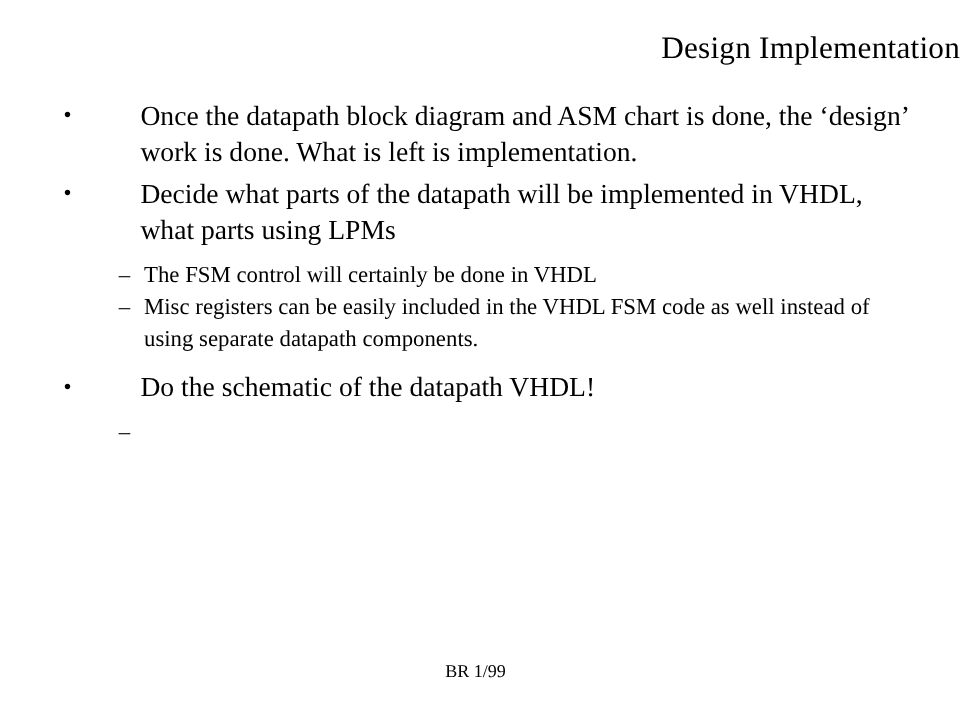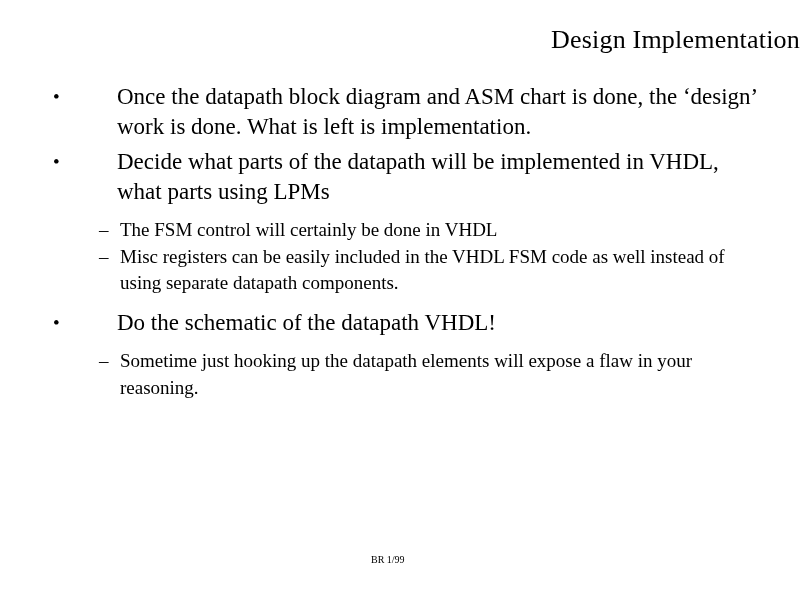--- a/index.html
+++ b/index.html
@@ -89,21 +89,21 @@
   .gap-sm { height: 6px; }
   .gap-md { height: 11px; }
 
   
   .footer {
     position: absolute;
     left: 0;
     top: 552px;
     width: 696px;
     height: 20px;
-    font-size: 10px;
+    font-size: 15px;
     line-height: 16px;
   }
   .footer .credit {
     position: absolute;
     left: 371px;
     top: 0;
     white-space: nowrap;
   }
   .footer .pageno {
     position: absolute;
@@ -150,21 +150,20 @@
 
     <div class="bullet-l1">
       <span class="marker">•</span>
       <span class="txt">Do the schematic of the datapath VHDL!</span>
     </div>
 
     <div class="gap-md"></div>
 
     <div class="bullet-l2">
       <span class="marker">–</span>
-      <span class="txt">Sometime just hooking up the datapath elements will expose a flaw in your reasoning.</span>
     </div>
 
   </div>
 
   <div class="footer">
     <span class="credit">BR 1/99</span>
     <span class="pageno">16</span>
   </div>
 
 </div>

